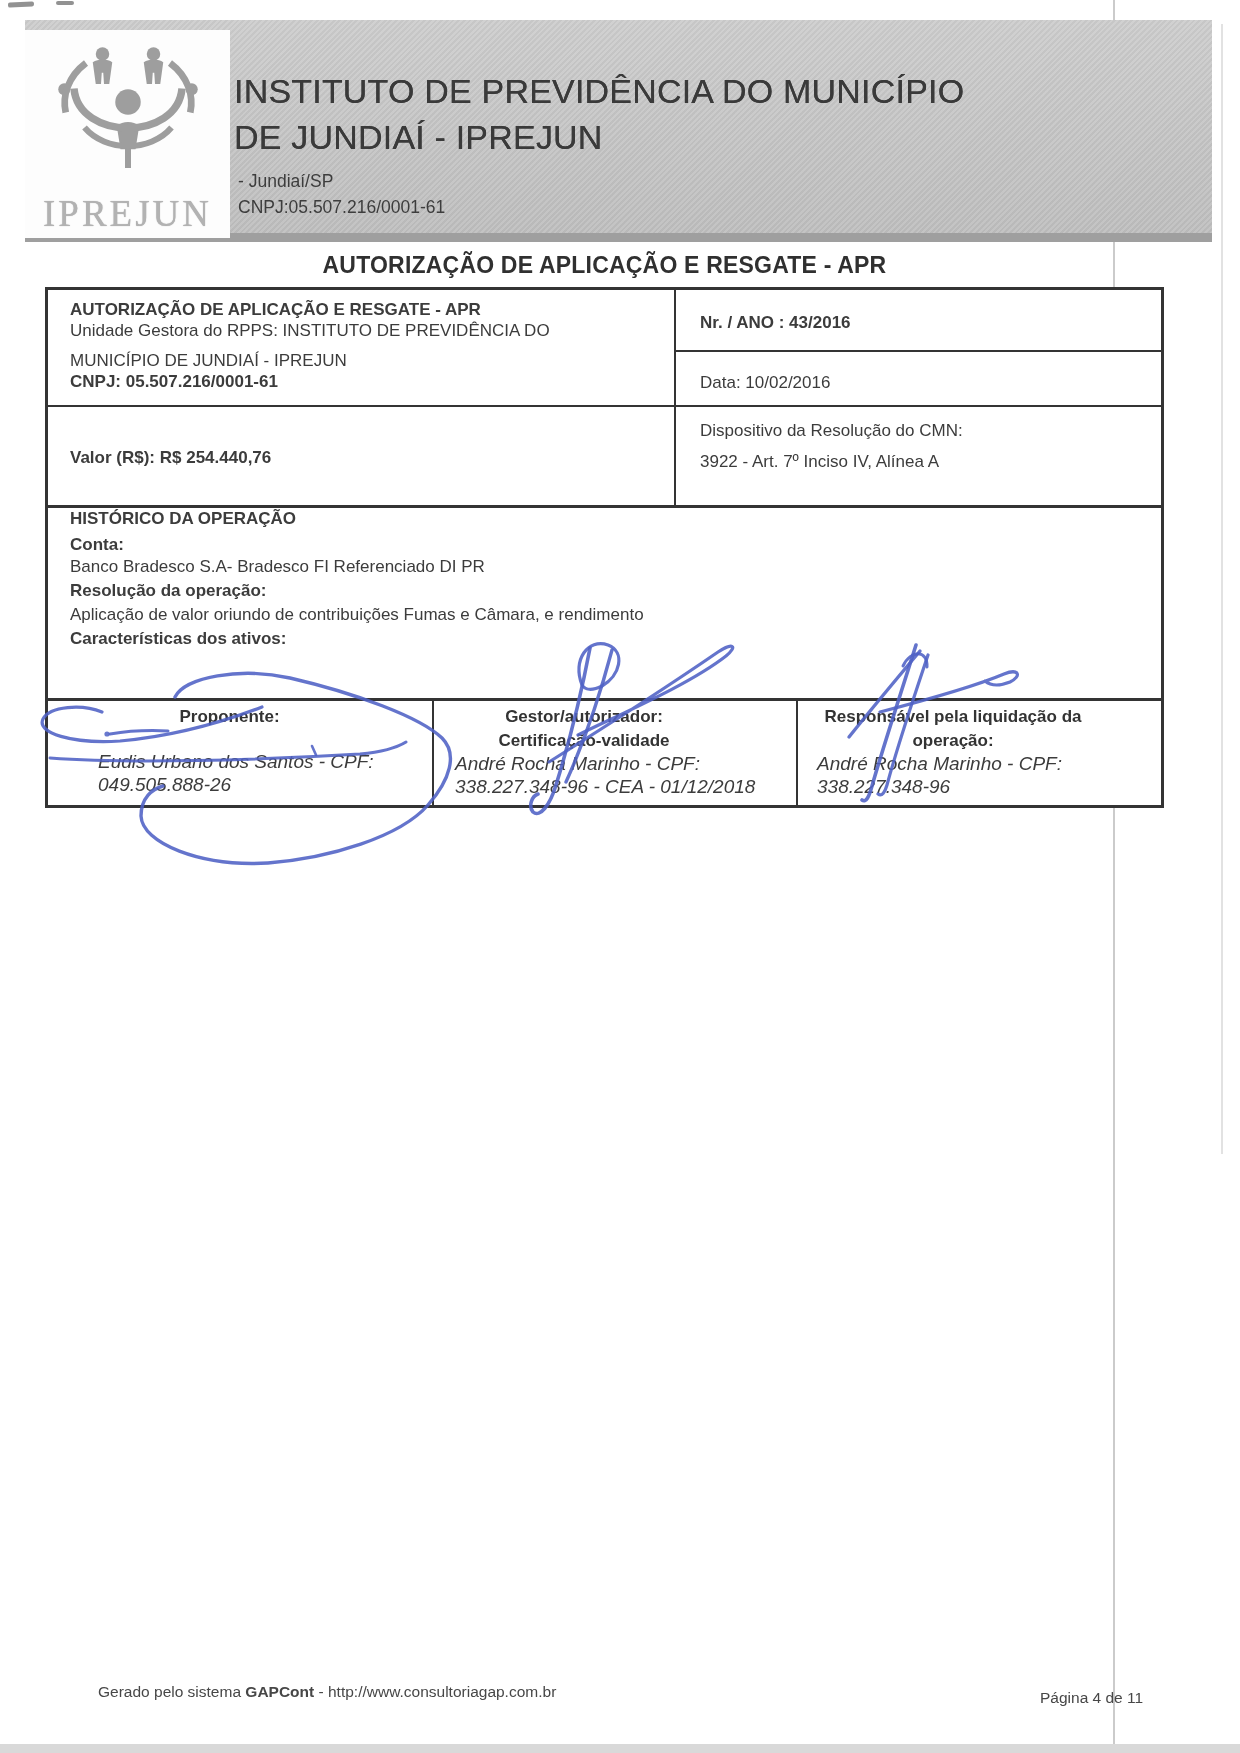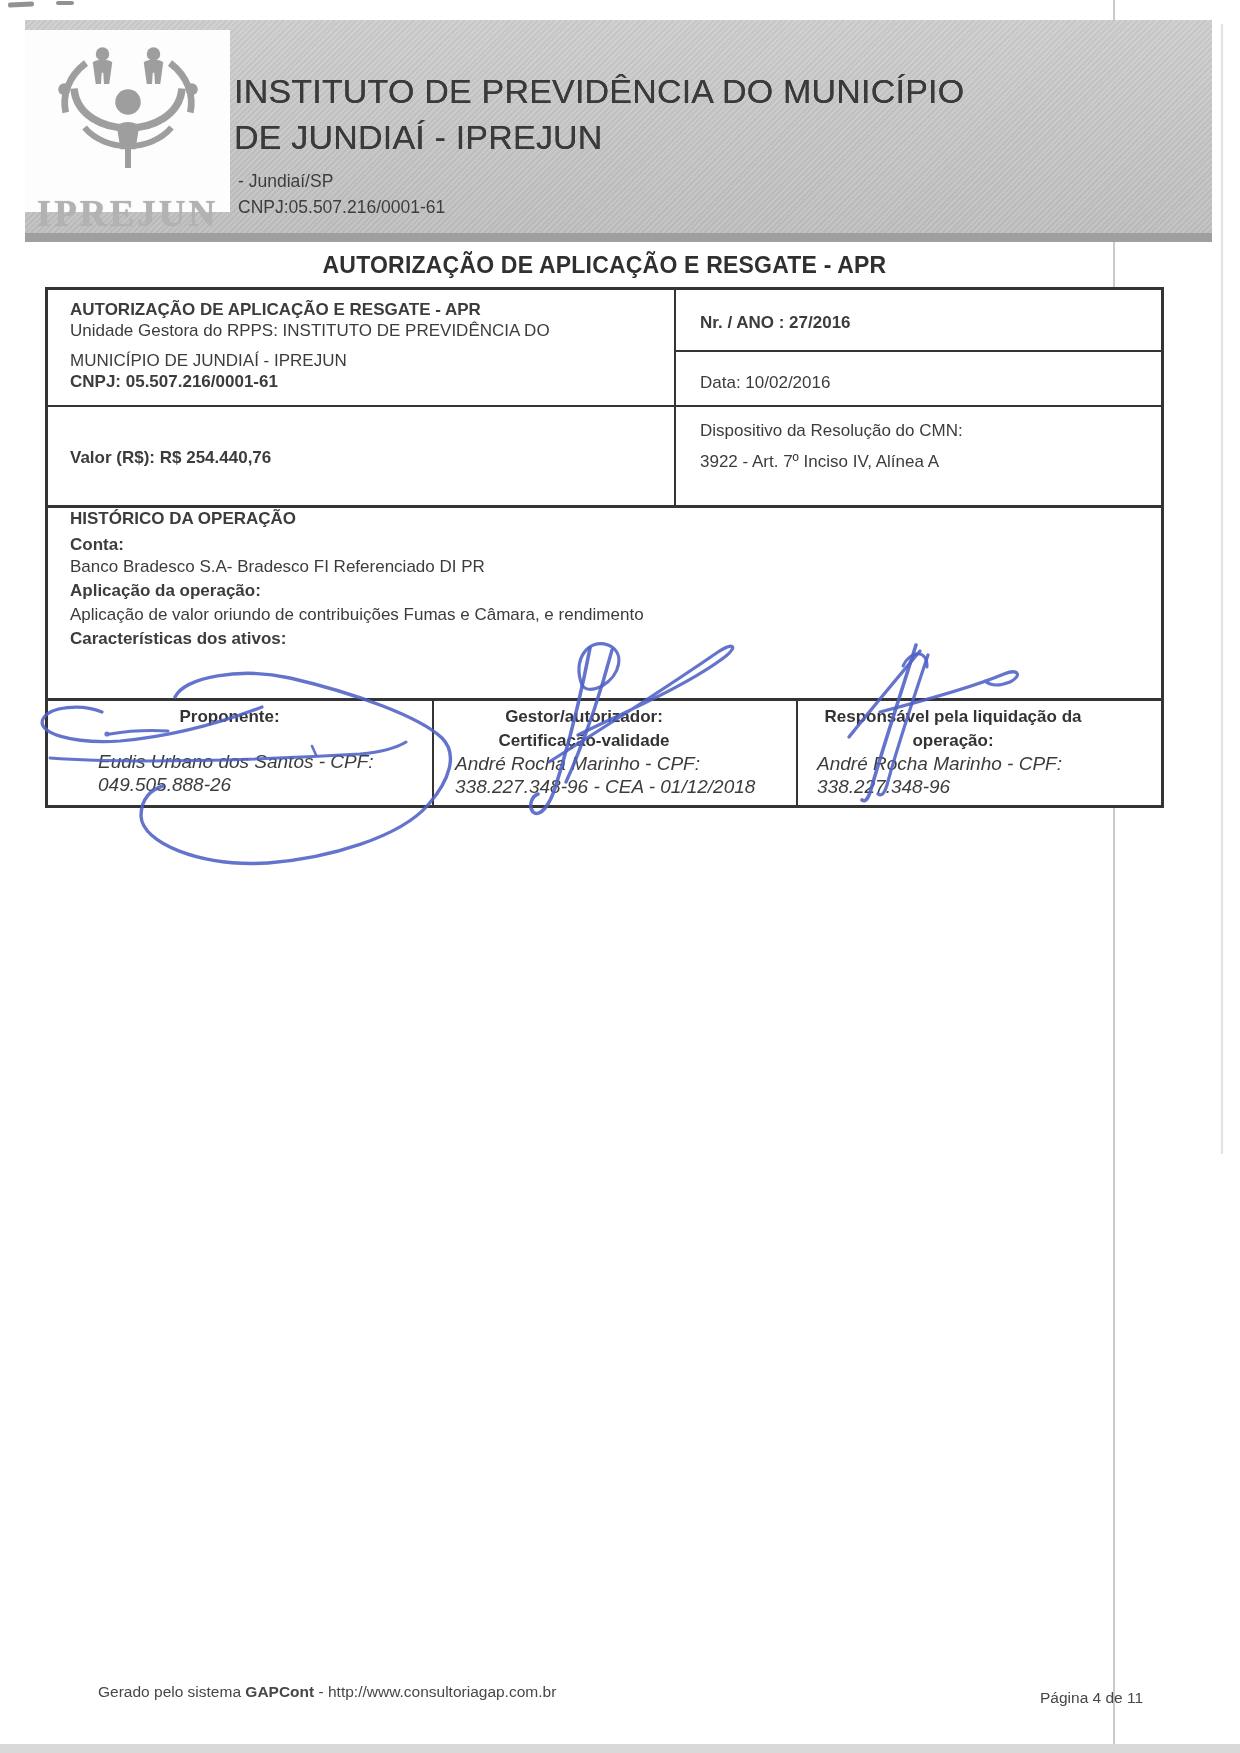--- a/index.html
+++ b/index.html
@@ -15,21 +15,21 @@
   .scanline-v{position:absolute;left:1113px;top:0;width:2px;height:1744px;background:#cbcbcb;}
   .paper-edge{position:absolute;left:1221px;top:24px;width:2px;height:1130px;background:#e2e2e2;}
   .bottom-strip{position:absolute;left:0;top:1744px;width:1240px;height:9px;background:#d9d9d9;}
 
   
   .band{position:absolute;left:25px;top:20px;width:1187px;height:222px;
         background:linear-gradient(180deg,#cfcfcf 0%,#c6c6c6 55%,#c0c0c0 100%);}
   .band::after{content:"";position:absolute;inset:0;
         background:repeating-linear-gradient(135deg,rgba(255,255,255,.05) 0 2px,rgba(0,0,0,.04) 2px 4px);}
   .band-shade{position:absolute;left:0;bottom:0;width:100%;height:9px;background:#9f9f9f;z-index:2;}
-  .logo-box{position:absolute;left:0;top:10px;width:205px;height:182px;background:#fdfdfd;z-index:3;font-weight:bold;}
+  .logo-box{position:absolute;left:0;top:10px;width:205px;height:208px;background:#fdfdfd;z-index:3;}
   .emblem{position:absolute;left:18px;top:12px;width:170px;height:150px;}
   .wordmark{position:absolute;left:0;top:162px;width:205px;text-align:center;
         font-family:"Liberation Serif", serif;font-size:37px;letter-spacing:3px;color:#b2b2b2;
         text-shadow:0 0 1px #a8a8a8;}
   .org-name{position:absolute;left:209px;top:48px;font-size:34px;line-height:46px;color:#3a3a3a;
         letter-spacing:.2px;z-index:3;text-shadow:0 0 .5px #3a3a3a;}
   .org-addr{position:absolute;left:213px;top:148px;font-size:17.5px;line-height:26px;color:#3d3d3d;z-index:3;}
 
   
   .doc-title{position:absolute;left:45px;top:252px;width:1119px;text-align:center;
@@ -105,31 +105,31 @@
     <div class="hline" style="top:115px;"></div>
     <div class="hline" style="top:215px;height:3px;"></div>
     <div class="hline" style="top:408px;height:3px;"></div>
     <div class="vline" style="left:384px;top:411px;height:104px;"></div>
     <div class="vline" style="left:748px;top:411px;height:104px;"></div>
 
     <div class="cell-t b" style="left:22px;top:10px;">AUTORIZAÇÃO DE APLICAÇÃO E RESGATE - APR</div>
     <div class="cell-t" style="left:22px;top:31px;">Unidade Gestora do RPPS: INSTITUTO DE PREVIDÊNCIA DO</div>
     <div class="cell-t" style="left:22px;top:61px;">MUNICÍPIO DE JUNDIAÍ - IPREJUN</div>
     <div class="cell-t b" style="left:22px;top:82px;">CNPJ: 05.507.216/0001-61</div>
-    <div class="cell-t b" style="left:652px;top:23px;">Nr. / ANO : 27/2016</div>
+    <div class="cell-t b" style="left:652px;top:23px;">Nr. / ANO : 43/2016</div>
     <div class="cell-t" style="left:652px;top:83px;">Data: 10/02/2016</div>
 
     <div class="cell-t b" style="left:22px;top:158px;">Valor (R$): R$ 254.440,76</div>
     <div class="cell-t" style="left:652px;top:131px;">Dispositivo da Resolução do CMN:</div>
     <div class="cell-t" style="left:652px;top:162px;">3922 - Art. 7º Inciso IV, Alínea A</div>
 
     <div class="cell-t b" style="left:22px;top:219px;">HISTÓRICO DA OPERAÇÃO</div>
     <div class="cell-t b" style="left:22px;top:245px;">Conta:</div>
     <div class="cell-t" style="left:22px;top:267px;">Banco Bradesco S.A- Bradesco FI Referenciado DI PR</div>
-    <div class="cell-t b" style="left:22px;top:291px;">Aplicação da operação:</div>
+    <div class="cell-t b" style="left:22px;top:291px;">Resolução da operação:</div>
     <div class="cell-t" style="left:22px;top:315px;">Aplicação de valor oriundo de contribuições Fumas e Câmara, e rendimento</div>
     <div class="cell-t b" style="left:22px;top:339px;">Características dos ativos:</div>
 
     <div class="sig-label" style="left:0;top:415px;width:363px;">
       <div>Proponente:</div>
       <div></div>
     </div>
     <div class="sig-label" style="left:386px;top:415px;width:300px;">
       <div>Gestor/autorizador:</div>
       <div>Certificação-validade</div>

